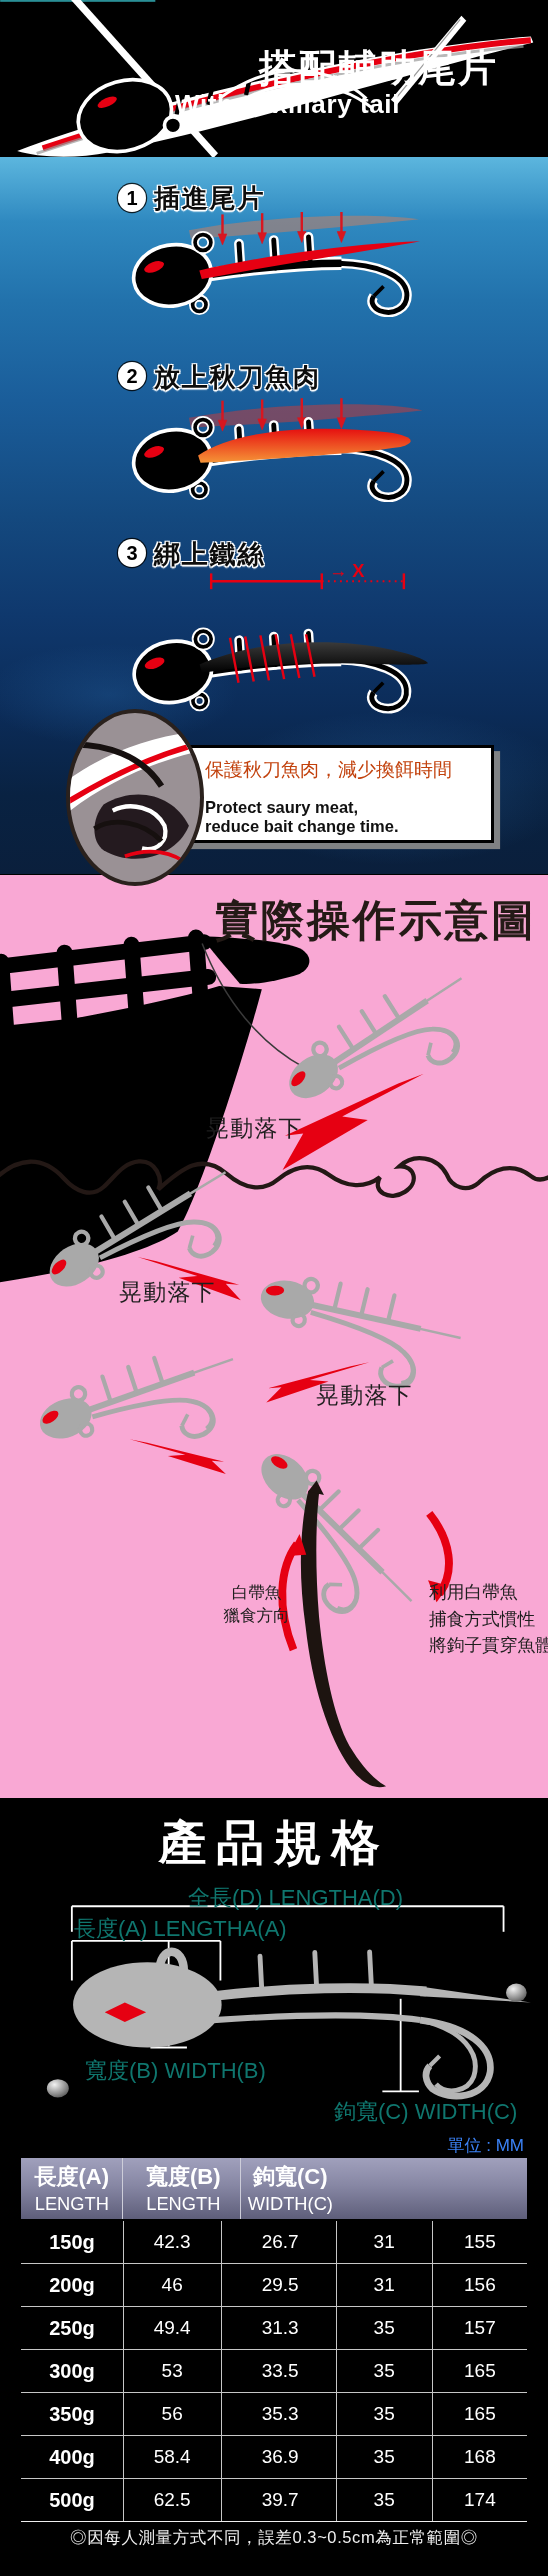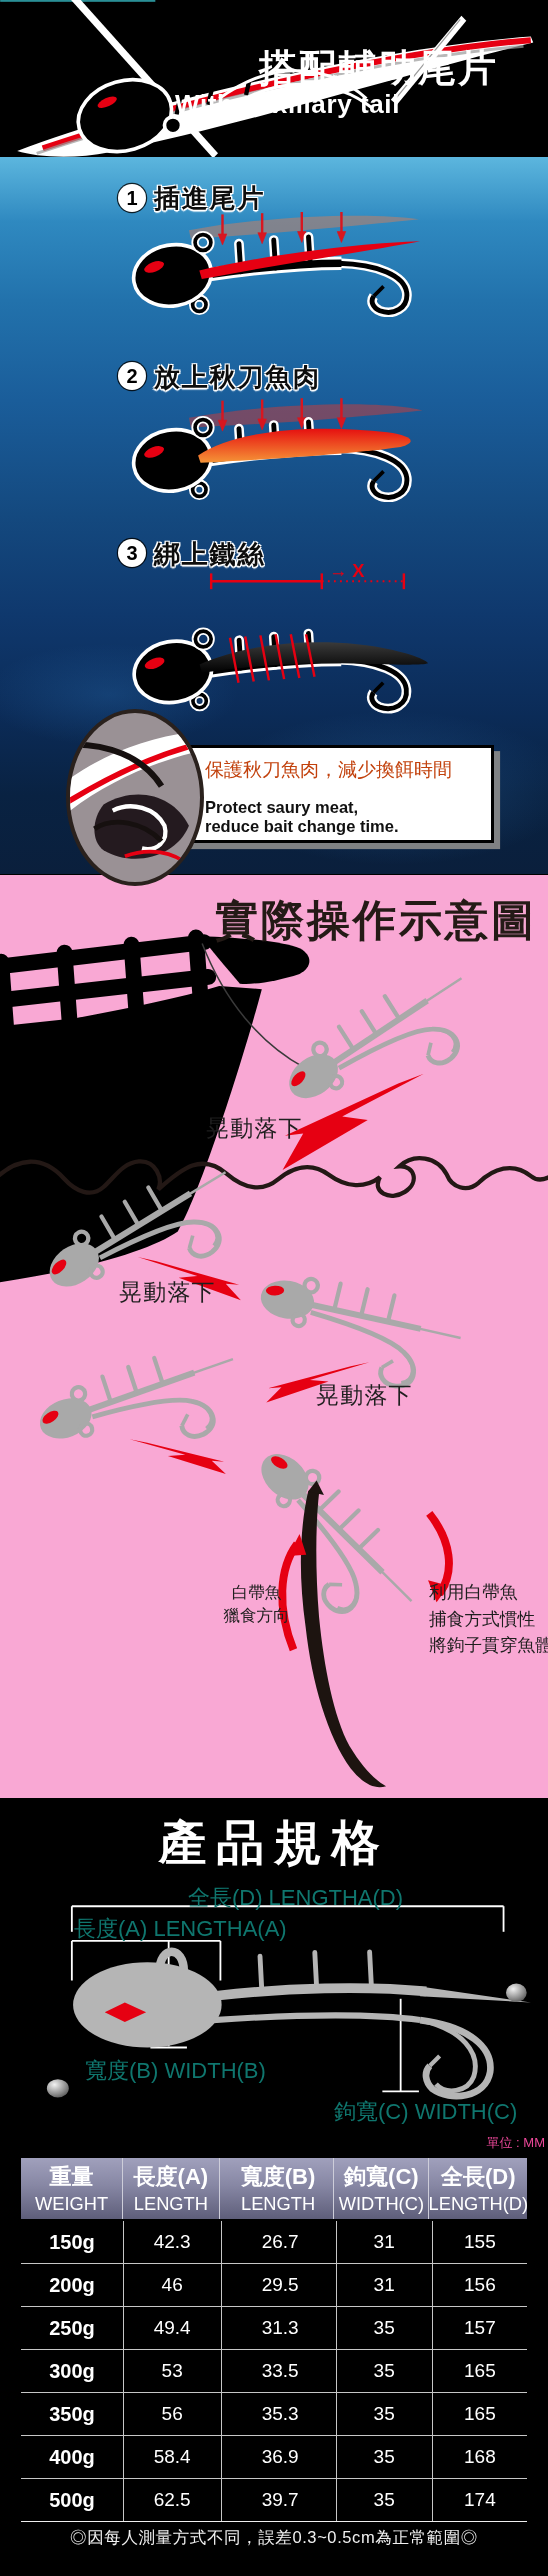--- a/index.html
+++ b/index.html
@@ -47,21 +47,21 @@
 
   
   .sec-spec{position:absolute;left:0;top:1798px;width:548px;height:778px;background:#000;}
   .spec-title{position:absolute;left:0;right:0;top:13.4px;text-align:center;font-size:48px;font-weight:bold;
               color:#fff;letter-spacing:9.8px;white-space:nowrap;}
   .dim-label{position:absolute;color:#0f766e;font-size:22px;white-space:nowrap;}
   .dim-d{left:143px;top:85px;width:305px;text-align:center;}
   .dim-a{left:74px;top:116px;text-align:right;}
   .dim-b{left:85px;top:258px;}
   .dim-c{left:334px;top:299px;}
-  .unit-label{position:absolute;right:3px;top:336px;font-size:13px;color:#ec4899;white-space:nowrap;}
+  .unit-label{position:absolute;right:24px;top:336px;font-size:17px;color:#3b82f6;white-space:nowrap;}
 
   .spec-table{position:absolute;left:21.3px;top:360px;width:506px;}
   .t-head{display:flex;height:61px;background:linear-gradient(180deg,#a0a0bc 0%,#8787a4 45%,#5e5e7a 100%);}
   .t-head .cell{display:flex;flex-direction:column;align-items:center;justify-content:center;gap:1.8px;box-sizing:border-box;}
   .t-head .cell + .cell{border-left:1.2px solid #cdcdd9;}
   .th-zh{font-size:22px;font-weight:bold;color:#fff;}
   .th-en{font-size:18.3px;color:#fff;}
   .t-body{margin-top:2.4px;}
   .t-row{display:flex;height:43px;border-bottom:1.2px solid #c6c6c6;box-sizing:border-box;}
   .t-row:last-child{border-bottom:1.8px solid #eee;}
@@ -340,40 +340,32 @@
     </svg>
 
     <div class="dim-label dim-d">全長(D) LENGTHA(D)</div>
     <div class="dim-label dim-a">長度(A) LENGTHA(A)</div>
     <div class="dim-label dim-b">寬度(B) WIDTH(B)</div>
     <div class="dim-label dim-c">鉤寬(C) WIDTH(C)</div>
     <div class="unit-label">單位 : MM</div>
 
     <div class="spec-table">
       <div class="t-head">
-        <div class="cell c1">
-          <span class="th-zh">重量</span>
-          <span class="th-en">WEIGHT</span>
-          </div>
         <div class="cell c2">
           <span class="th-zh">長度(A)</span>
           <span class="th-en">LENGTH</span>
           </div>
         <div class="cell c3">
           <span class="th-zh">寬度(B)</span>
           <span class="th-en">LENGTH</span>
           </div>
         <div class="cell c4">
           <span class="th-zh">鉤寬(C)</span>
           <span class="th-en">WIDTH(C)</span>
           </div>
-        <div class="cell c5">
-          <span class="th-zh">全長(D)</span>
-          <span class="th-en">LENGTH(D)</span>
-          </div>
       </div>
       <div class="t-body">
         <div class="t-row">
           <div class="cell c1 w">150g</div>
           <div class="cell c2">42.3</div>
           <div class="cell c3">26.7</div>
           <div class="cell c4">31</div>
           <div class="cell c5">155</div>
         </div>
         <div class="t-row">

